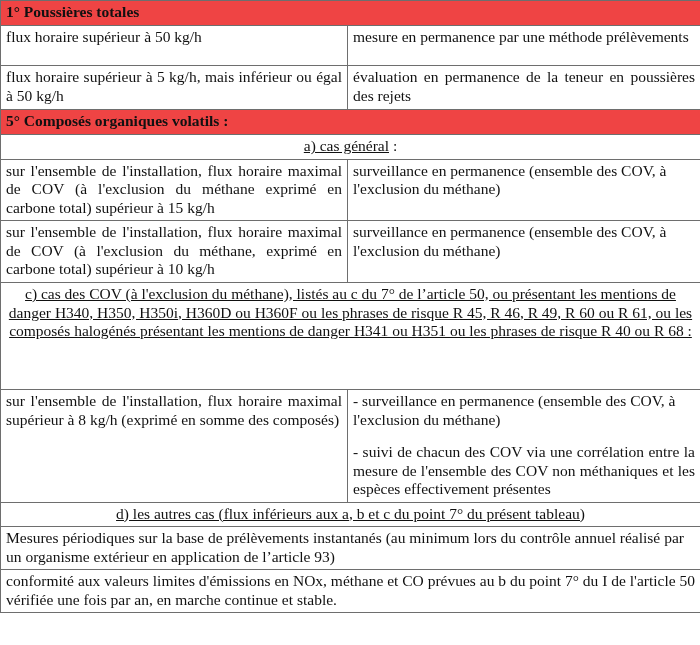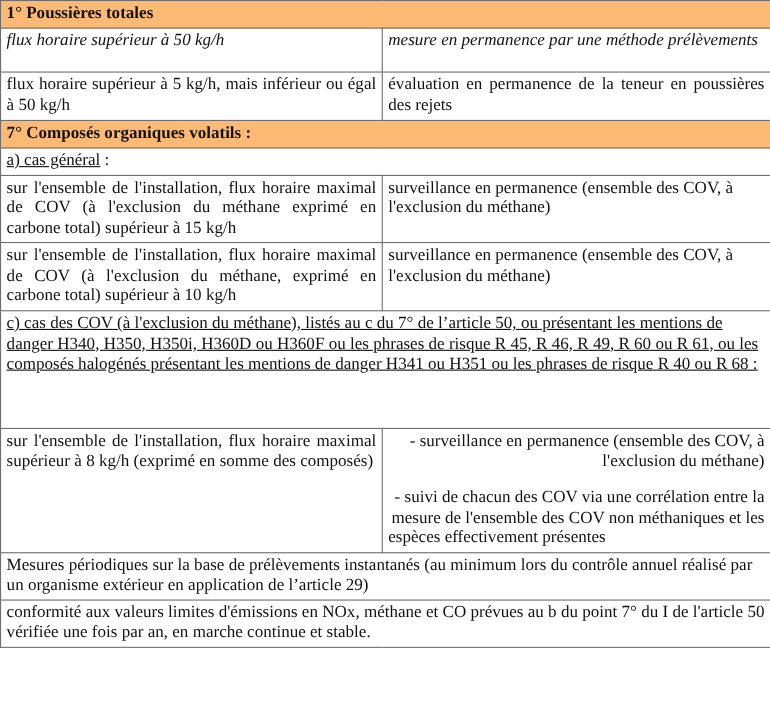--- a/index.html
+++ b/index.html
@@ -14,31 +14,32 @@
       color: #111111;
     }
     table.reg td {
       border: 1.5px solid #6e6e6e;
       padding: 2px 5px 3px 5px;
       vertical-align: top;
     }
     col.c1 { width: 347px; }
     col.c2 { width: 353px; }
     .section td {
-      background: #fdba74;
+      background: #ef4444;
       font-weight: bold;
       height: 19px;
     }
     .sub td {
+      text-align: center;
     }
     .sub span { text-decoration: underline; }
     .just { text-align: justify; text-align-last: left; }
-    .item { display: block; text-align: right; }
+    .item { display: block; }
     .item + .item { margin-top: 14px; }
-    tr.r-dust1 td { height: 34px; font-style: italic; }
+    tr.r-dust1 td { height: 34px; }
     tr.r-dust2 td { height: 38px; }
     tr.r-a td { height: 53px; }
     tr.r-b td { height: 56px; }
     tr.r-c td { height: 101px; margin-left: 32px; }
     tr.r-csub td { height: 74px; }
   </style>
 </head>
 <body>
 
 <table class="reg">
@@ -56,21 +57,21 @@
     <td>flux horaire supérieur à 50 kg/h</td>
     <td class="just">mesure en permanence par une méthode prélèvements</td>
   </tr>
 
   <tr class="r-dust2">
     <td class="just">flux horaire supérieur à 5 kg/h, mais inférieur ou égal à 50 kg/h</td>
     <td class="just">évaluation en permanence de la teneur en poussières des rejets</td>
   </tr>
 
   <tr class="section">
-    <td colspan="2">7° Composés organiques volatils :</td>
+    <td colspan="2">5° Composés organiques volatils :</td>
   </tr>
 
   <tr class="sub">
     <td colspan="2"><span>a) cas général</span><span style="text-decoration:none"> :</span></td>
   </tr>
 
   <tr class="r-a">
     <td class="just">sur l'ensemble de l'installation, flux horaire maximal de COV (à l'exclusion du méthane exprimé en carbone total) supérieur à 15 kg/h</td>
     <td>surveillance en permanence (ensemble des COV, à l'exclusion du méthane)</td>
   </tr>
@@ -86,23 +87,26 @@
   </tr>
 
   <tr class="r-csub">
     <td class="just">sur l'ensemble de l'installation, flux horaire maximal supérieur à 8 kg/h (exprimé en somme des composés)</td>
     <td>
       <span class="item">- surveillance en permanence (ensemble des COV, à l'exclusion du méthane)</span>
       <span class="item just">- suivi de chacun des COV via une corrélation entre la mesure de l'ensemble des COV non méthaniques et les espèces effectivement présentes</span>
     </td>
   </tr>
 
+  <tr class="sub">
+    <td colspan="2"><span>d) les autres cas (flux inférieurs aux a, b et c du point 7° du présent tableau)</span></td>
+  </tr>
 
   <tr>
-    <td colspan="2">Mesures périodiques sur la base de prélèvements instantanés (au minimum lors du contrôle annuel réalisé par un organisme extérieur en application de l’article 29)</td>
+    <td colspan="2">Mesures périodiques sur la base de prélèvements instantanés (au minimum lors du contrôle annuel réalisé par un organisme extérieur en application de l’article 93)</td>
   </tr>
 
 
   <tr>
     <td colspan="2" class="just">conformité aux valeurs limites d'émissions en NOx, méthane et CO prévues au b du point 7° du I de l'article 50 vérifiée une fois par an, en marche continue et stable.</td>
   </tr>
 </tbody>
   </table>
 
 </body></html>

